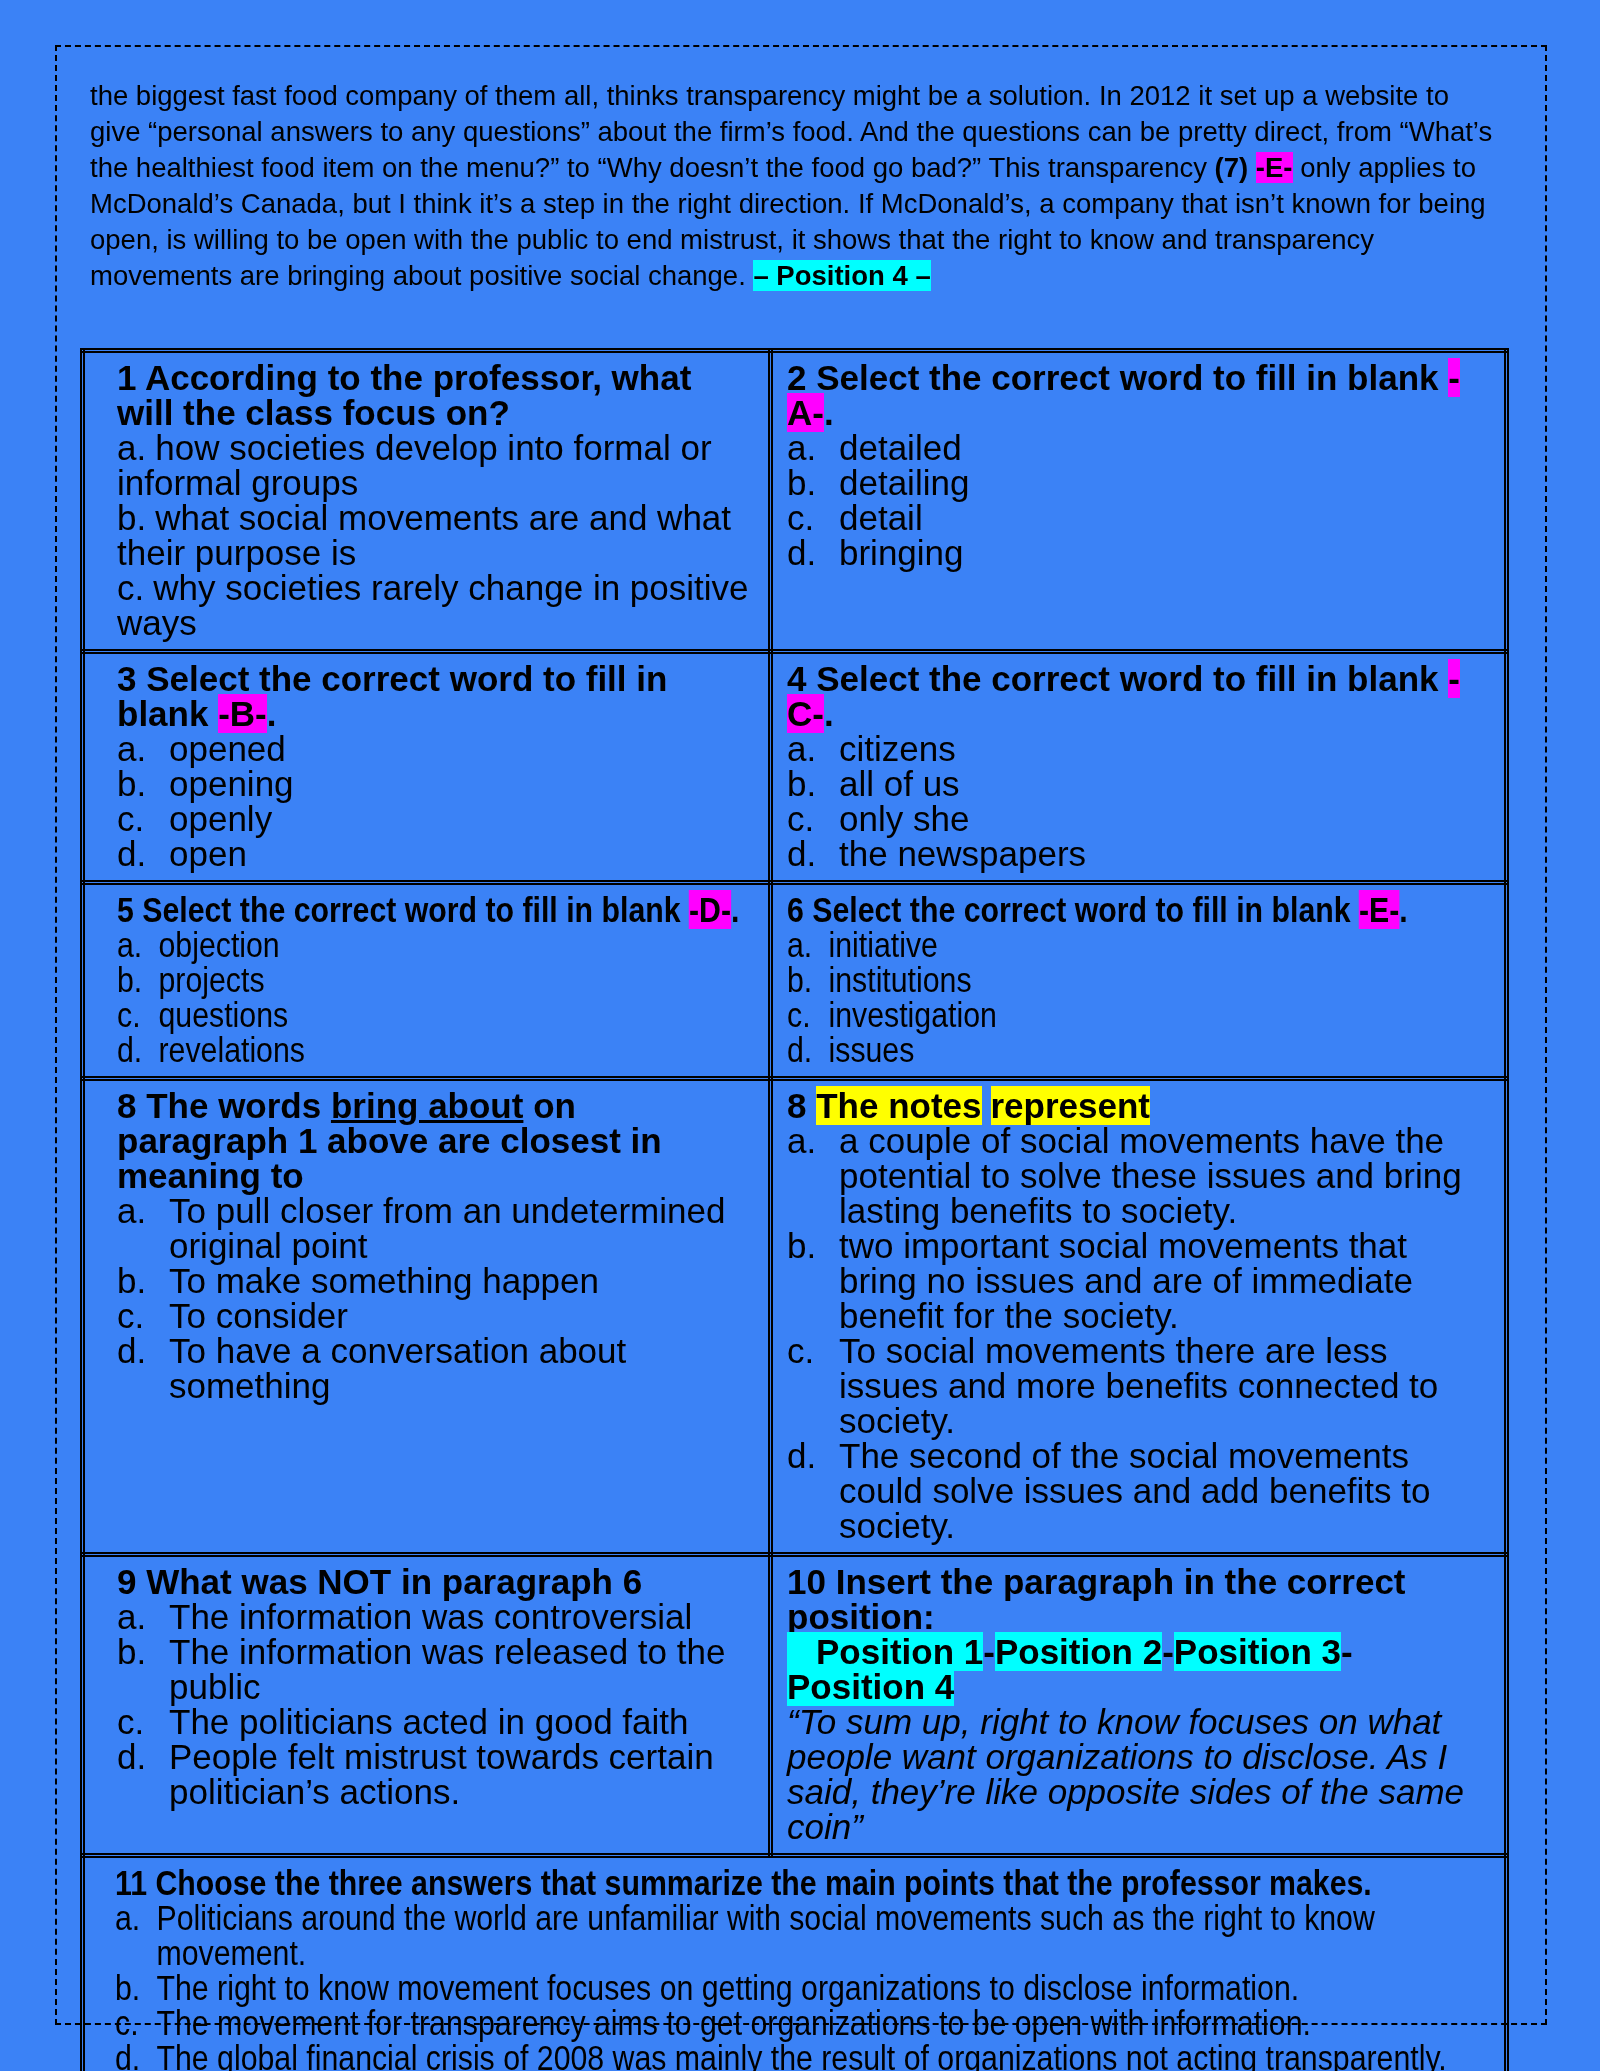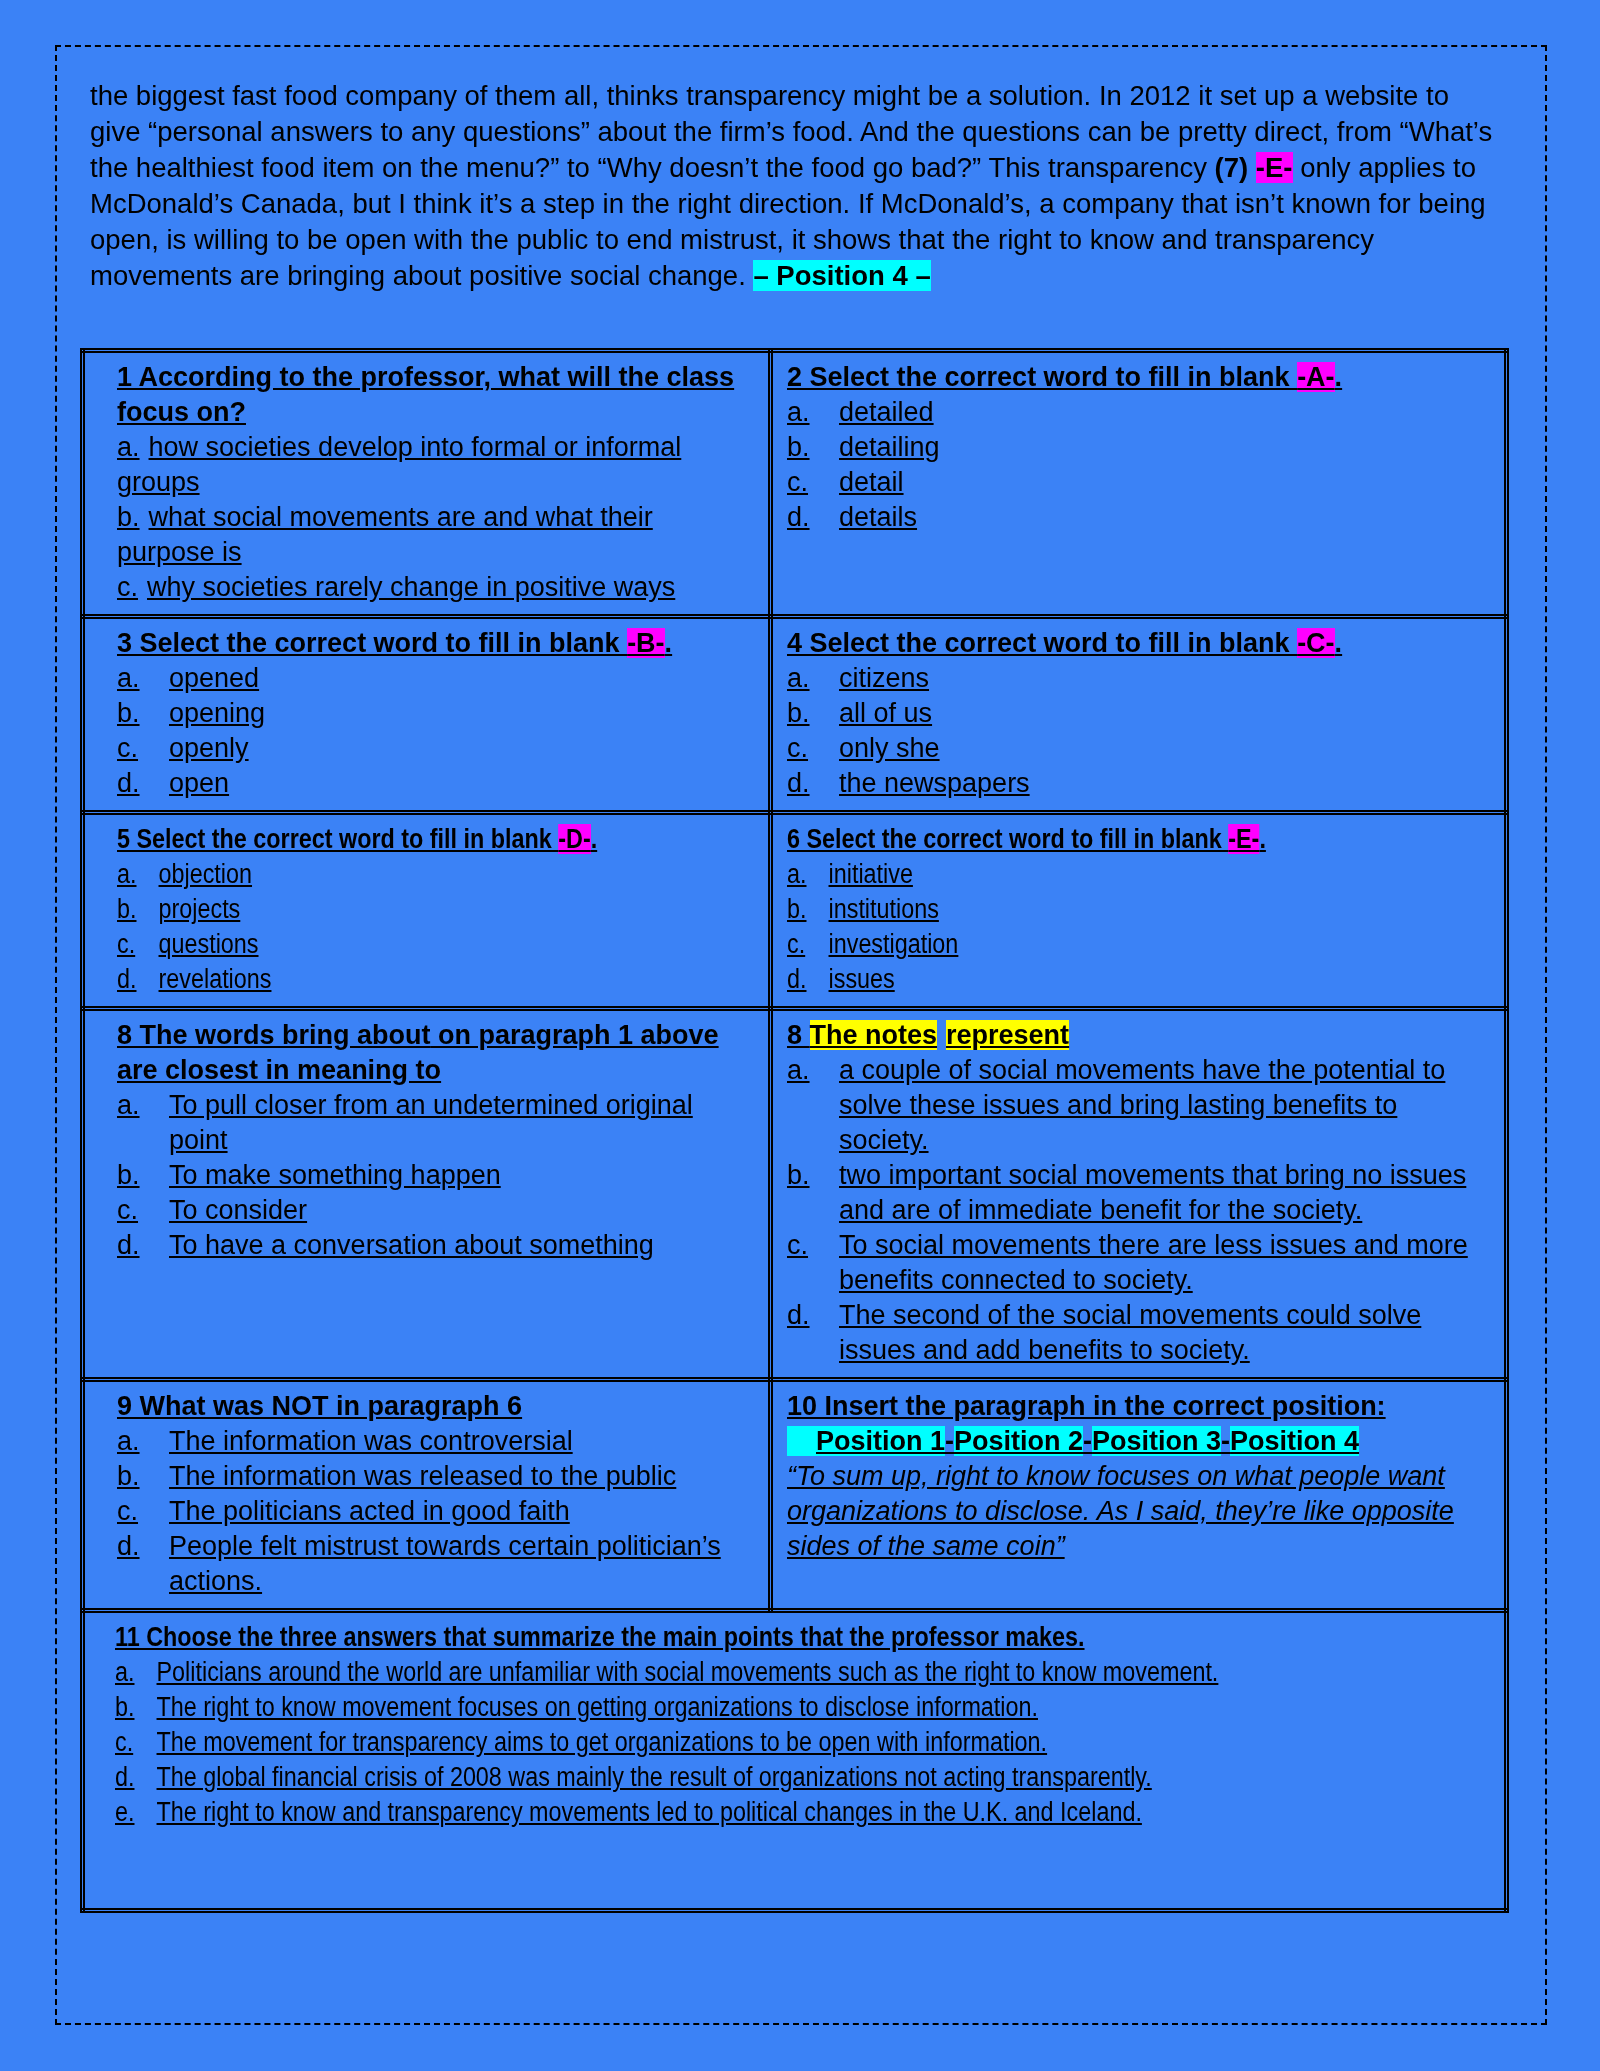--- a/index.html
+++ b/index.html
@@ -37,24 +37,23 @@
 
   table.qtable {
     border-collapse: collapse;
     margin-top: 54px;
     width: 1424px;
     table-layout: fixed;
   }
   td {
     border: 5px double #000;
     vertical-align: top;
-    font-size: 27px;
+    font-size: 35px;
     line-height: 35px;
     padding: 7px 14px 9px 14px;
-    text-decoration: underline;
   }
   td.col1 { padding-left: 32px; }
   td.col2 { padding-left: 14px; }
   td.full { padding-left: 30px; padding-bottom: 78px; }
 
   .qtitle { font-weight: bold; }
   .opt { display: flex; }
   .opt-l { flex: 0 0 52px; }
   .opt-t { flex: 1 1 auto; }
   .optline { }
@@ -105,21 +104,21 @@
           <div class="opt">
                 <span class="opt-l">b.</span>
                 <span class="opt-t">detailing</span>
               </div>
           <div class="opt">
                 <span class="opt-l">c.</span>
                 <span class="opt-t">detail</span>
               </div>
           <div class="opt">
                 <span class="opt-l">d.</span>
-                <span class="opt-t">details</span>
+                <span class="opt-t">bringing</span>
               </div>
         </td>
       </tr>
 
       <tr>
         <td class="col1">
           <div class="qtitle"><span>3 Select the correct word to fill in blank </span><span class="hl-m">-B-</span><span>.</span></div>
           <div class="opt">
                 <span class="opt-l">a.</span>
                 <span class="opt-t">opened</span>

